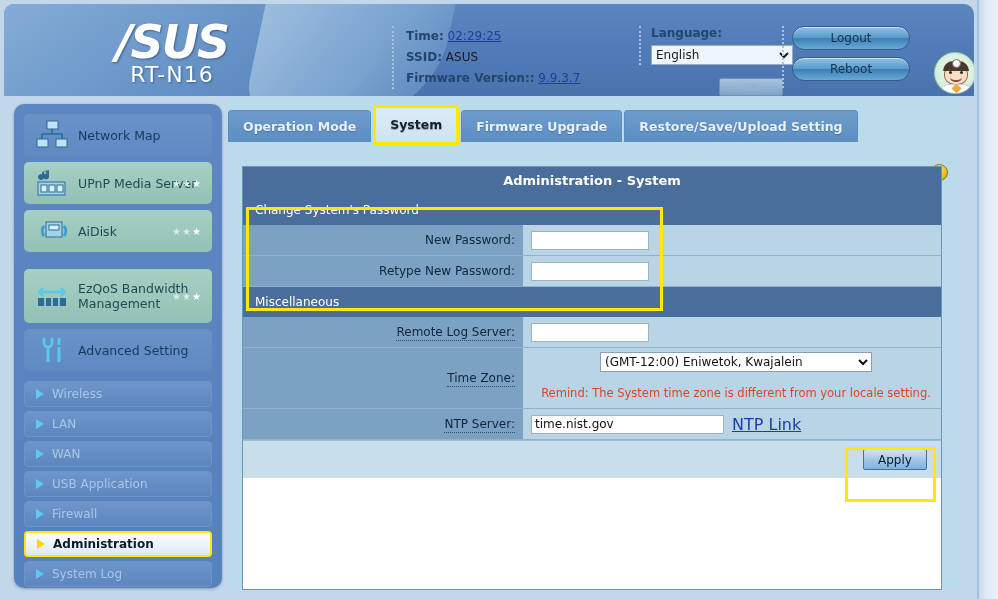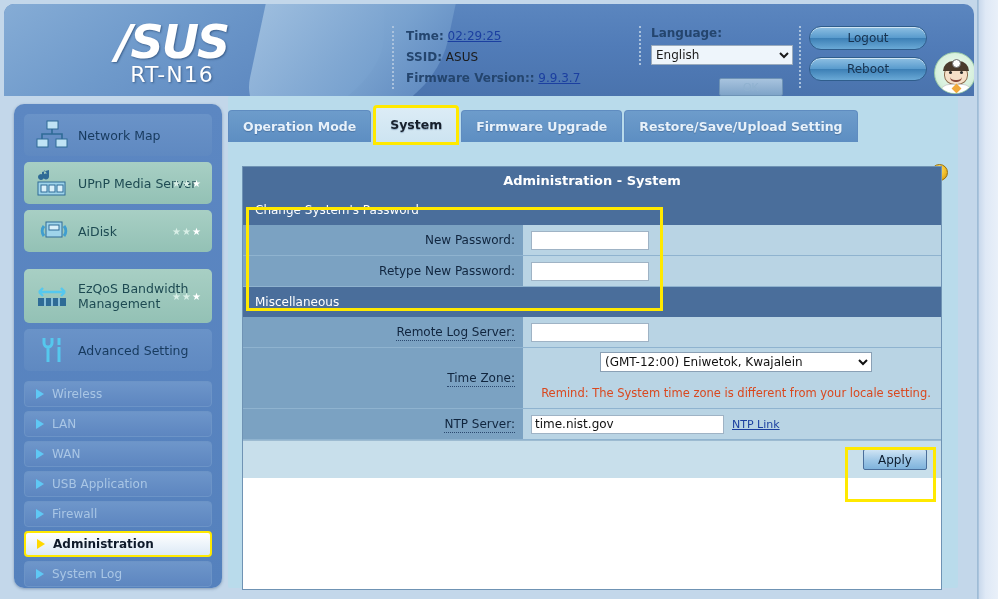--- a/index.html
+++ b/index.html
@@ -81,21 +81,21 @@
     font-family:"DejaVu Sans","Liberation Sans",sans-serif; color:#1b1b1b;
   }
   .ok-btn{
     position:absolute; left:78px; top:52px; width:64px; height:18px;
     font-size:11px; color:#8fb1cf;
     background:linear-gradient(to bottom,#a7c3de,#7fa4c8);
     border:1px solid #6e93b6; border-radius:2px;
   }
 
   .btn-block{
-    position:absolute; left:795px; top:22px; width:120px; height:62px;
+    position:absolute; left:778px; top:22px; width:120px; height:62px;
     border-left:2px dotted #aac2dd; padding-left:0;
   }
   .pill-btn{
     display:block; width:118px; height:24px; margin-left:8px; margin-bottom:7px;
     border-radius:12px; border:1px solid #2f5d8c;
     background:linear-gradient(to bottom,#8fc0e3 0%, #5a9cce 48%, #3d80b6 52%, #6aa9d6 100%);
     color:#17324f; font-size:12px; font-family:"DejaVu Sans","Liberation Sans",sans-serif;
     text-align:center; line-height:22px;
     box-shadow: inset 0 1px 0 rgba(255,255,255,.6);
   }
@@ -243,21 +243,21 @@
   .w193{ width:193px; }
   .tz-select{
     width:272px; height:20px; font-size:12px; border:1px solid #8aa0b5;
     background:#ffffff; color:#111;
     font-family:"DejaVu Sans","Liberation Sans",sans-serif;
   }
   .remind{
     font-size:11.5px; color:#d9481f; padding:14px 0 4px 0;
   }
   .ntp-link{
-    margin-left:8px; font-size:11px; color:#1b3fa0; text-decoration:underline;
+    margin-left:8px; font-size:16px; color:#1b3fa0; text-decoration:underline;
   }
   .fld-col{ flex-direction:column; align-items:flex-start; padding:4px 0 4px 8px; }
   .apply-row{
     height:38px; background:#c8dfeb; display:flex;
     align-items:center; justify-content:flex-end; padding-right:14px;
     border-top:1px solid #9dbbd1;
   }
   .apply-btn{
     width:64px; height:21px; font-size:12px; color:#0d1c2e;
     background:linear-gradient(to bottom,#cfe4f4 0%, #9dc6e6 55%, #7fb3dc 100%);

